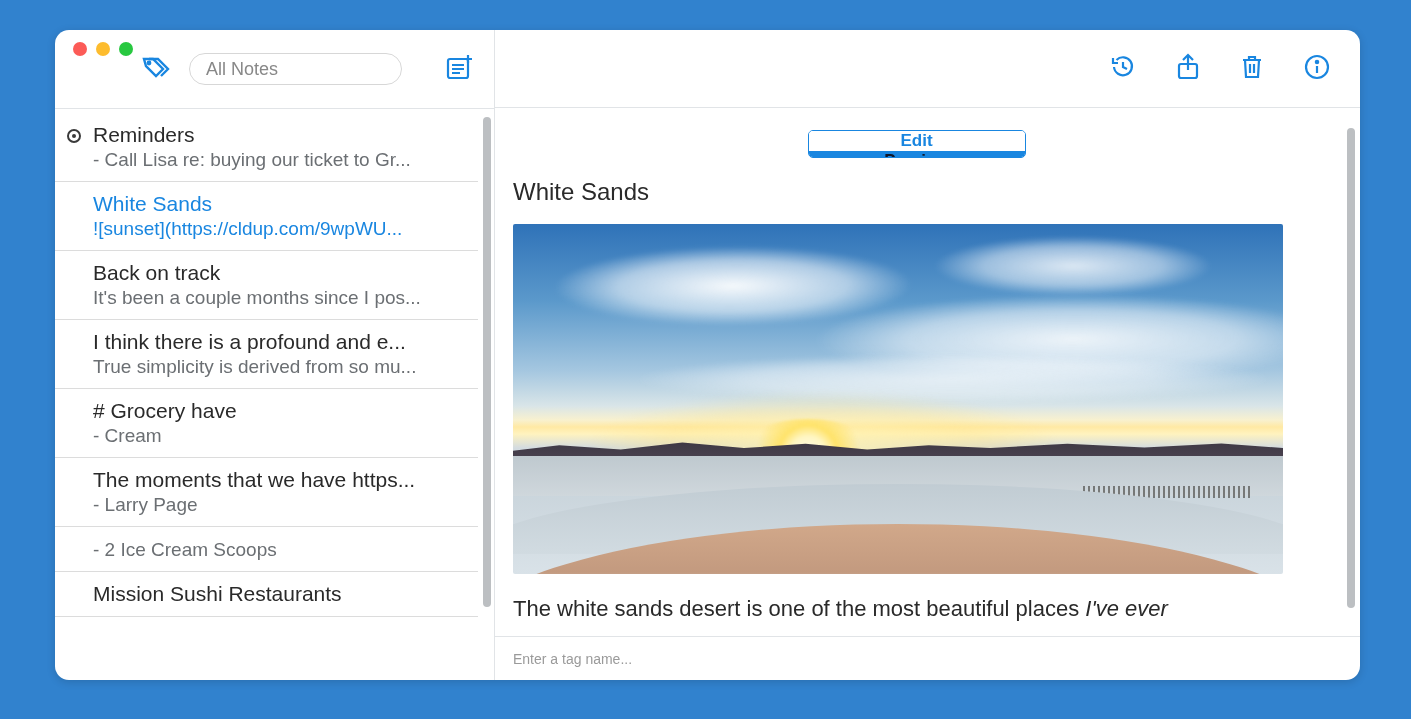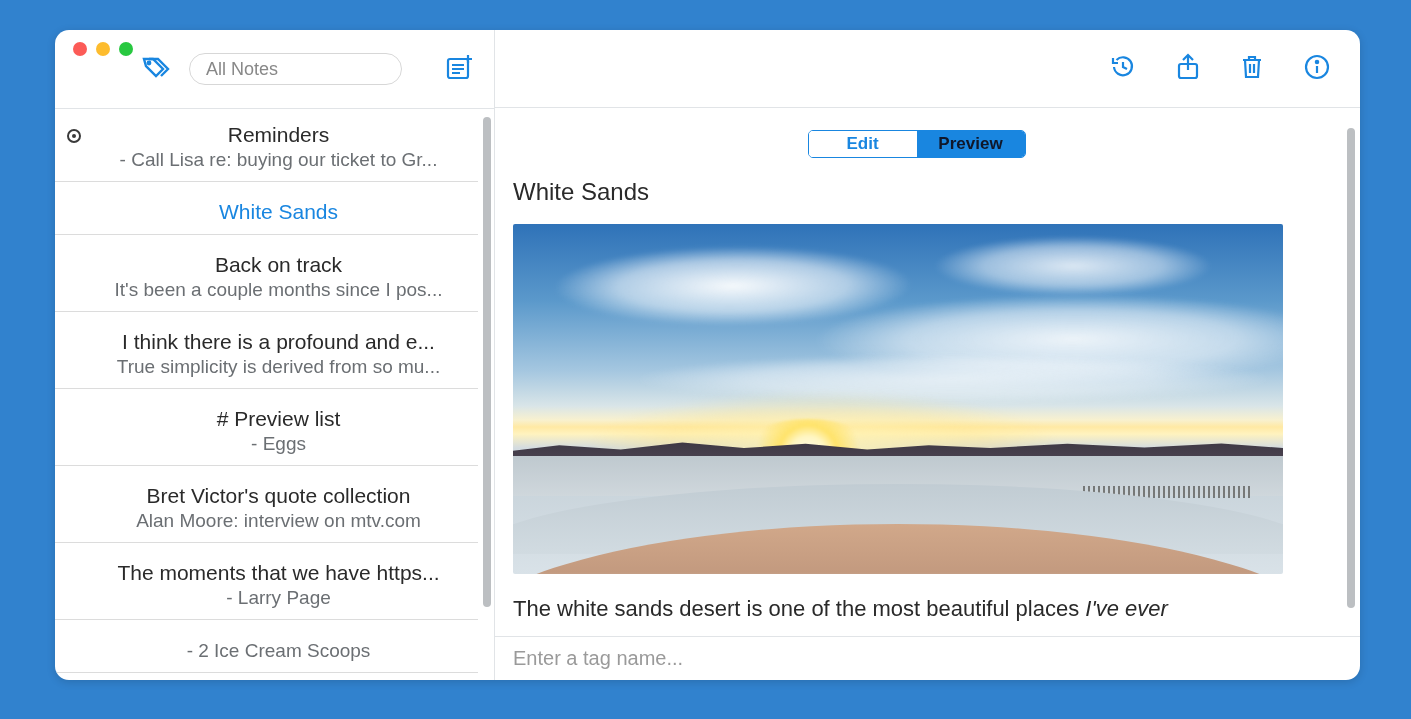--- a/index.html
+++ b/index.html
@@ -79,24 +79,23 @@
     overflow-y:hidden;
     padding:4px 0 0 0;
   }
   .list-scroll{
     position:absolute;top:8px;right:3px;width:8px;height:490px;
     background:var(--scrollbar);border-radius:4px;
   }
   .note-item{
     padding:10px 14px 10px 38px;
     border-bottom:1px solid var(--list-border);
-    margin:0 0 8px 0;
+    margin:0 0 0 0;
     position:relative;
     cursor:pointer;
-    text-align:center;
   }
   .note-item .title{
     font-size:21px;color:var(--text);font-weight:500;
     white-space:nowrap;overflow:hidden;text-overflow:ellipsis;
   }
   .note-item .preview{
     font-size:19px;color:var(--muted);
     white-space:nowrap;overflow:hidden;text-overflow:ellipsis;
     margin-top:2px;
   }
@@ -122,21 +121,21 @@
   .content{
     flex:1;position:relative;padding:22px 40px 0 18px;
     overflow:hidden;
   }
   .content-scroll{
     position:absolute;top:20px;right:5px;width:8px;height:480px;
     background:var(--scrollbar);border-radius:4px;
   }
   .seg{
     width:218px;height:28px;margin:0 auto 20px auto;
-    display:flex;border:1px solid var(--accent);border-radius:5px;overflow:hidden;
+    display:flex;border:1px solid var(--accent);border-radius:5px;overflow:hidden;flex-direction:column;
   }
   .seg div{
     flex:1;display:flex;align-items:center;justify-content:center;
     font-size:17px;font-weight:600;cursor:pointer;
   }
   .seg .edit{color:var(--accent);background:#fff;}
   .seg .preview{color:#0f172a;background:var(--accent);}
 
   .note-title{
     font-size:24px;color:#2a2a2a;font-weight:500;margin-bottom:18px;
@@ -146,21 +145,21 @@
     position:relative;margin-bottom:22px;
   }
   .para{
     font-size:22px;color:#2a2a2a;
   }
   .para .italic{font-style:italic;margin-top:48px;}
 
   .tag-bar{
     height:44px;border-top:1px solid var(--border);
     display:flex;align-items:center;padding:0 18px;
-    font-size:20px;color:#9a9a9a;
+    font-size:14px;color:#9a9a9a;
   }
 
   
   .sky{position:absolute;inset:0;
     background:linear-gradient(to bottom,
       #2f72b8 0%, #5b99cb 22%, #a5c7e0 42%, #d9e5e8 52%,
       #f8f1cf 56%, #ffe9a4 58%, #fff3bf 60%,
       #d3dbe0 64%, #c9d4db 75%, #d9e2e8 100%);
   }
   .cloud{position:absolute;background:radial-gradient(ellipse at center,rgba(255,255,255,0.95) 0%,rgba(255,255,255,0.55) 45%,rgba(255,255,255,0) 70%);filter:blur(2px);} 
@@ -229,36 +228,33 @@
 
     <div class="list">
       <div class="list-inner" id="notes-list-inner">
           <div class="note-item">
             <div class="pin-dot"></div>
             <div class="title">Reminders</div>
             <div class="preview">- Call Lisa re: buying our ticket to Gr...</div>
           </div>
           <div class="note-item selected">
             <div class="title">White Sands</div>
+            <div class="preview">![sunset](https://cldup.com/9wpWU...</div>
           </div>
           <div class="note-item">
             <div class="title">Back on track</div>
             <div class="preview">It's been a couple months since I pos...</div>
           </div>
           <div class="note-item">
             <div class="title">I think there is a profound and e...</div>
             <div class="preview">True simplicity is derived from so mu...</div>
           </div>
           <div class="note-item">
-            <div class="title"># Preview list</div>
-            <div class="preview">- Eggs</div>
-          </div>
-          <div class="note-item">
-            <div class="title">Bret Victor's quote collection</div>
-            <div class="preview">Alan Moore: interview on mtv.com</div>
+            <div class="title"># Grocery have</div>
+            <div class="preview">- Cream</div>
           </div>
           <div class="note-item">
             <div class="title">The moments that we have https...</div>
             <div class="preview">- Larry Page</div>
           </div>
           <div class="note-item">
             <div class="preview">- 2 Ice Cream Scoops</div>
           </div>
           <div class="note-item">
             <div class="title">Mission Sushi Restaurants</div>

